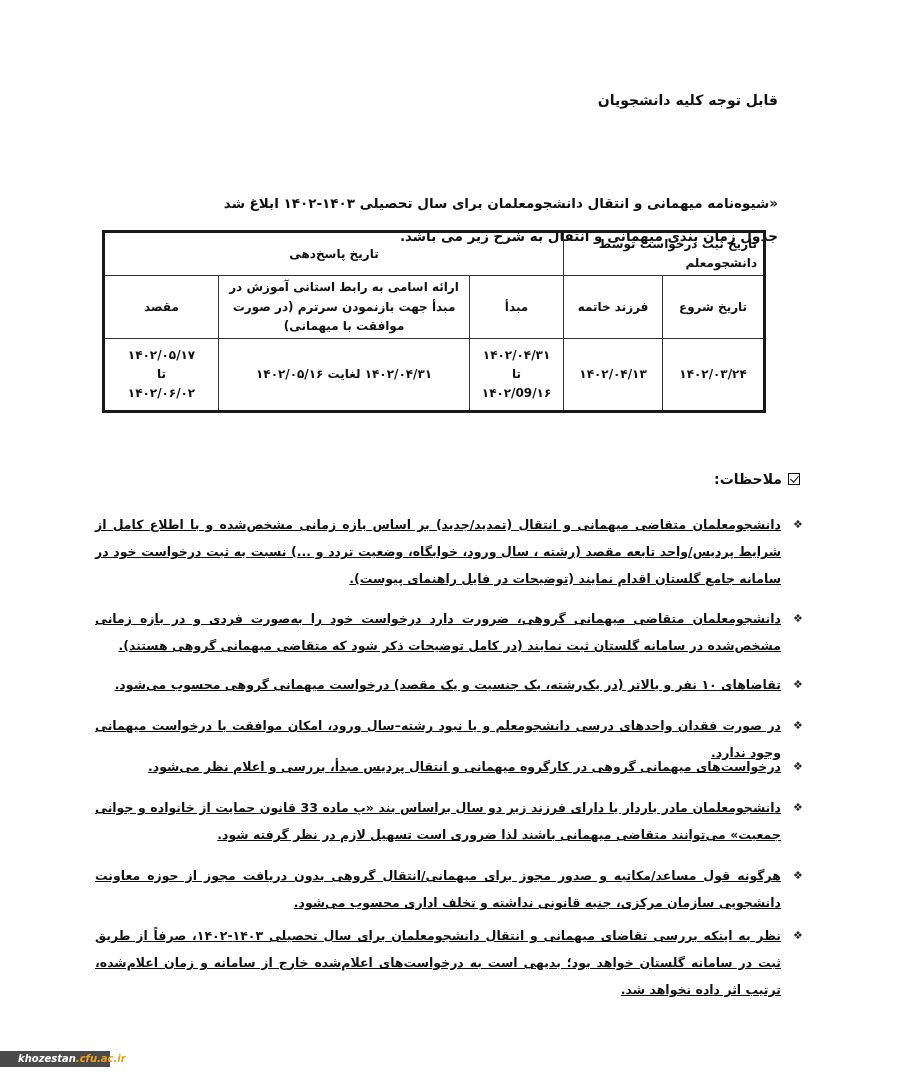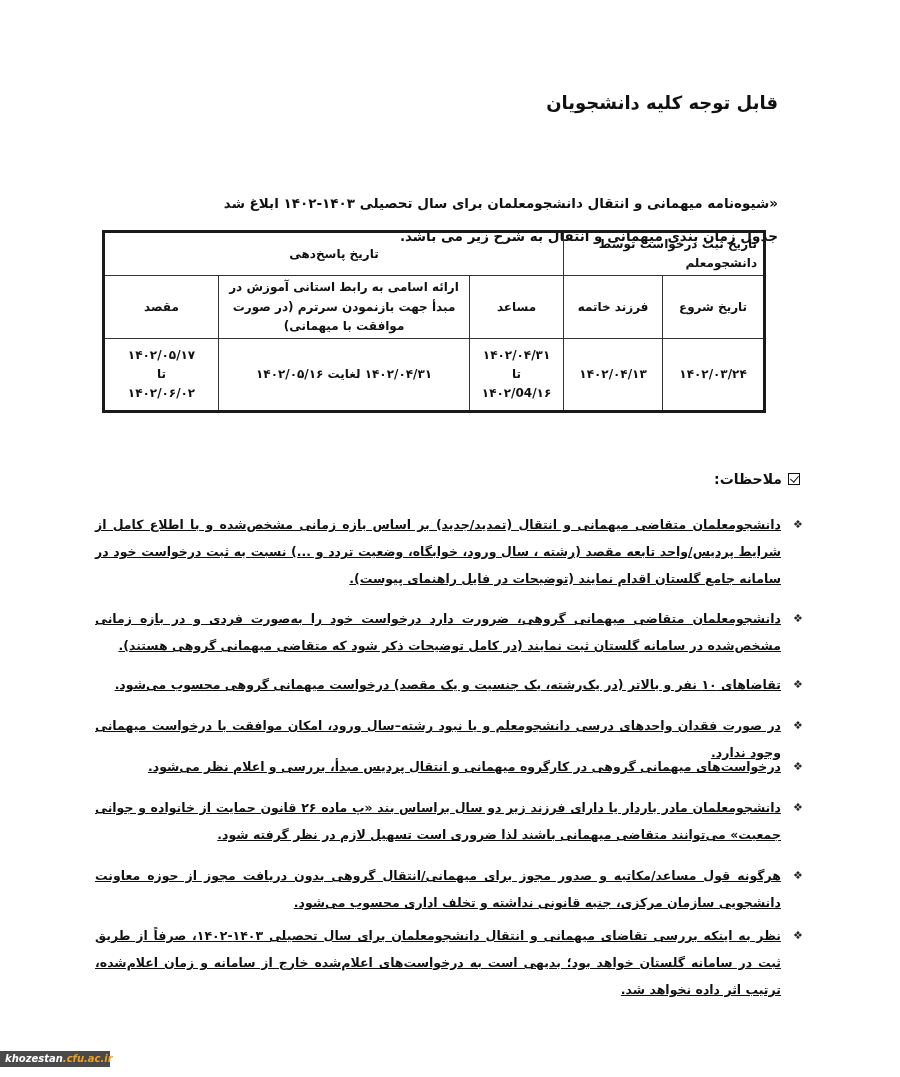--- a/index.html
+++ b/index.html
@@ -15,21 +15,21 @@
       font-family: "DejaVu Sans", sans-serif;
       color: #111111;
       direction: rtl;
     }
     .abs { position: absolute; }
     .bold { font-weight: bold; }
 
     .heading {
       right: 122px;
       top: 92px;
-      font-size: 18px;
+      font-size: 14px;
       white-space: nowrap;
       text-align: right;
     }
     .subtitle {
       right: 122px;
       font-size: 13.5px;
       white-space: nowrap;
       margin-top: 41px;
     }
     .sub1 { top: 154px; }
@@ -122,21 +122,21 @@
       width: 110px;
       height: 16px;
       background: #4a4a4a;
       font-family: "DejaVu Sans", sans-serif;
       font-style: italic;
       font-weight: bold;
       font-size: 10px;
       line-height: 16px;
       direction: ltr;
       text-align: left;
-      padding-left: 5px;
+      padding-left: 18px;
       box-sizing: border-box;
       white-space: nowrap;
     }
     .watermark .wm-host { color: #ffffff; }
     .watermark .wm-domain { color: #f0a020; }
   </style>
 </head>
 <body>
 
 <div class="abs heading bold">قابل توجه کلیه دانشجویان</div>
@@ -152,35 +152,35 @@
     <col style="width:115px">
   </colgroup>
   <tbody>
       <tr class="r1">
     <td colspan="2" class="group-start">تاریخ ثبت درخواست توسط دانشجومعلم</td>
     <td colspan="3">تاریخ پاسخ‌دهی</td>
   </tr>
   <tr class="r2">
     <td>تاریخ شروع</td>
     <td>فرزند خاتمه</td>
-    <td>مساعد</td>
+    <td>مبدأ</td>
     <td>ارائه اسامی به رابط استانی آموزش در مبدأ جهت بازنمودن سرترم (در صورت موافقت با میهمانی)</td>
     <td>مقصد</td>
   </tr>
   <tr class="r3">
     <td>
       <span class="ltr">۱۴۰۲/۰۳/۲۴</span>
     </td>
     <td>
       <span class="ltr">۱۴۰۲/۰۴/۱۳</span>
     </td>
     <td>
       <div><span class="ltr">۱۴۰۲/۰۴/۳۱</span></div>
       <div>تا</div>
-      <div><span class="ltr">۱۴۰۲/04/۱۶</span></div>
+      <div><span class="ltr">۱۴۰۲/09/۱۶</span></div>
     </td>
     <td>۱۴۰۲/۰۴/۳۱ لغایت ۱۴۰۲/۰۵/۱۶</td>
     <td>
       <div><span class="ltr">۱۴۰۲/۰۵/۱۷</span></div>
       <div>تا</div>
       <div><span class="ltr">۱۴۰۲/۰۶/۰۲</span></div>
     </td>
   </tr>
 </tbody>
   </table>
@@ -205,21 +205,21 @@
 <div class="note" style="top:712px">
   <span class="bullet">❖</span>
   <span class="text">در صورت فقدان واحدهای درسی دانشجومعلم و یا نبود رشته–سال ورود، امکان موافقت با درخواست میهمانی وجود ندارد.</span>
 </div>
 <div class="note" style="top:753px">
   <span class="bullet">❖</span>
   <span class="text">درخواست‌های میهمانی گروهی در کارگروه میهمانی و انتقال پردیس مبدأ، بررسی و اعلام نظر می‌شود.</span>
 </div>
 <div class="note" style="top:794px">
   <span class="bullet">❖</span>
-  <span class="text">دانشجومعلمان مادر باردار یا دارای فرزند زیر دو سال براساس بند «پ ماده ۲۶ قانون حمایت از خانواده و جوانی جمعیت» می‌توانند متقاضی میهمانی باشند لذا ضروری است تسهیل لازم در نظر گرفته شود.</span>
+  <span class="text">دانشجومعلمان مادر باردار یا دارای فرزند زیر دو سال براساس بند «پ ماده 33 قانون حمایت از خانواده و جوانی جمعیت» می‌توانند متقاضی میهمانی باشند لذا ضروری است تسهیل لازم در نظر گرفته شود.</span>
 </div>
 <div class="note" style="top:862px">
   <span class="bullet">❖</span>
   <span class="text">هرگونه قول مساعد/مکاتبه و صدور مجوز برای میهمانی/انتقال گروهی بدون دریافت مجوز از حوزه معاونت دانشجویی سازمان مرکزی، جنبه قانونی نداشته و تخلف اداری محسوب می‌شود.</span>
 </div>
 <div class="note" style="top:922px">
   <span class="bullet">❖</span>
   <span class="text">نظر به اینکه بررسی تقاضای میهمانی و انتقال دانشجومعلمان برای سال تحصیلی ۱۴۰۳-۱۴۰۲، صرفاً از طریق ثبت در سامانه گلستان خواهد بود؛ بدیهی است به درخواست‌های اعلام‌شده خارج از سامانه و زمان اعلام‌شده، ترتیب اثر داده نخواهد شد.</span>
 </div>
 

